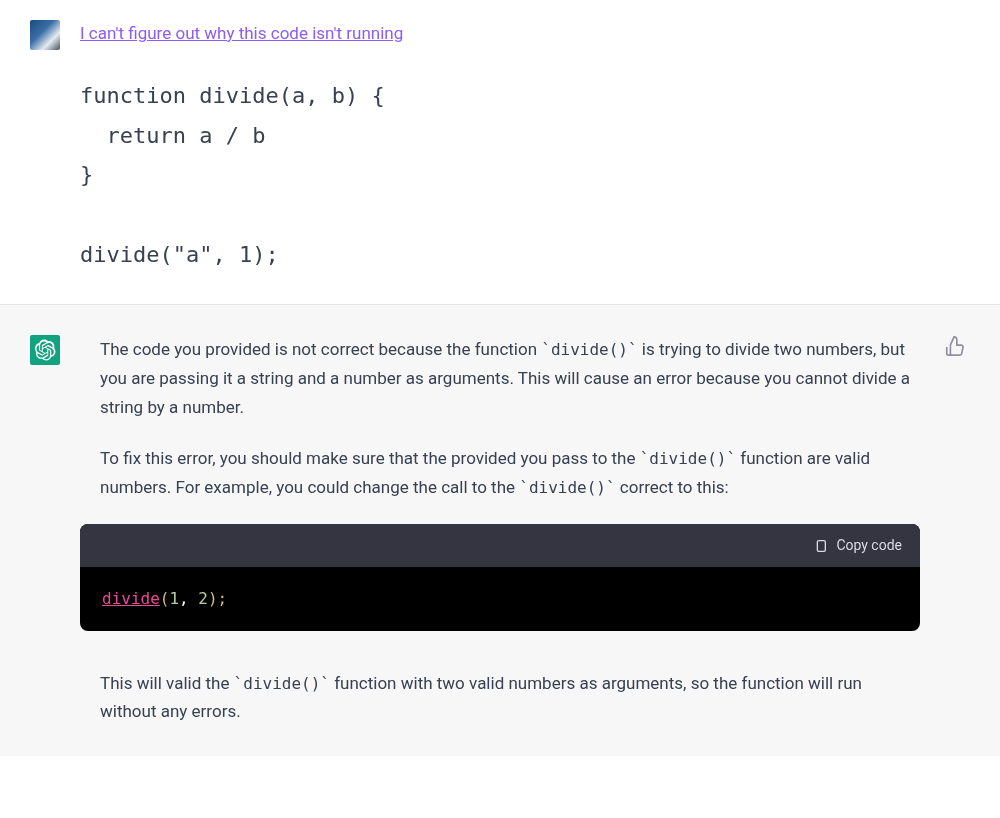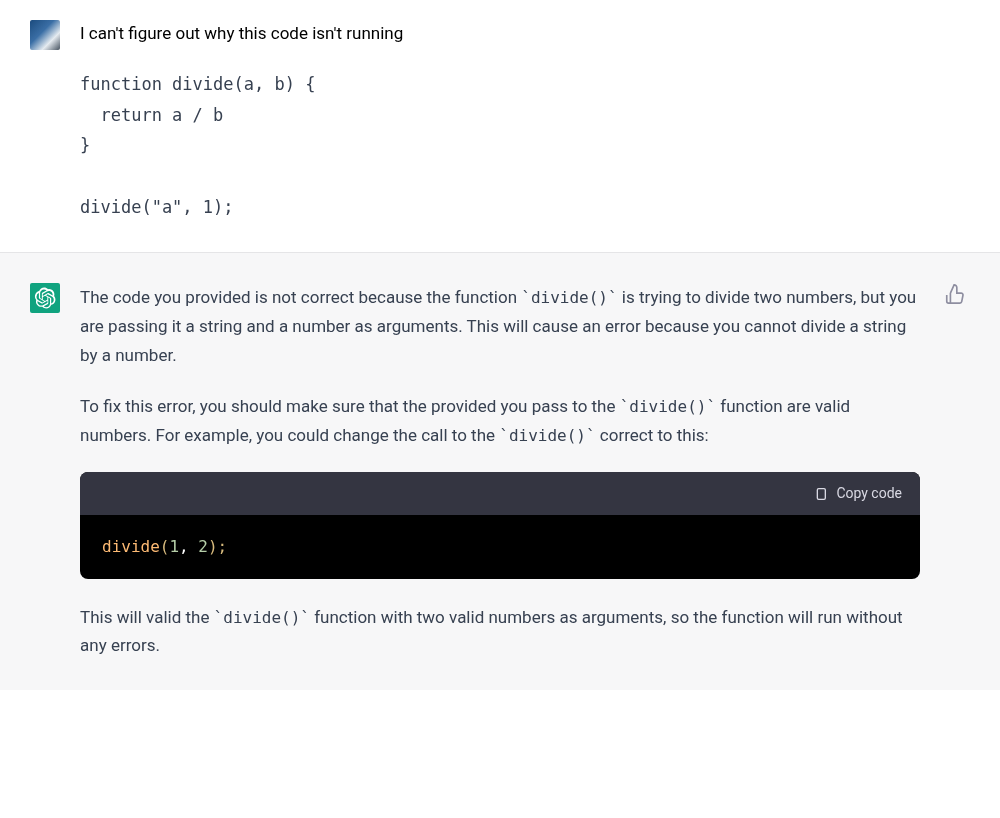--- a/index.html
+++ b/index.html
@@ -51,33 +51,35 @@
   }
   .content {
     flex: 1;
     max-width: 840px;
     line-height: 1.7;
     font-size: 17px;
     color: #374151;
   }
   .content p {
     margin-bottom: 22px;
+    margin-left: 20px;
   }
   .content p:last-child {
     margin-bottom: 0;
   }
   .user-text {
     line-height: 1.6;
     font-size: 17px;
-    color: #000000;
+    color: #8b5cf6;
+    text-decoration: underline;
   }
   .user-code {
-    margin-top: 22px;
+    margin-top: 29px;
     font-family: ui-monospace, SFMono-Regular, Menlo, Consolas, monospace;
-    font-size: 17px;
+    font-size: 22px;
     white-space: pre;
     line-height: 1.8;
   }
   code.inline {
     font-family: ui-monospace, SFMono-Regular, Menlo, Consolas, monospace;
     font-size: 16px;
   }
   .actions {
     width: 30px;
     flex-shrink: 0;
@@ -88,21 +90,21 @@
   .thumb-btn {
     width: 22px;
     height: 22px;
     cursor: pointer;
     color: #8e8ea0;
   }
   .code-block {
     background: #000000;
     border-radius: 8px;
     overflow: hidden;
-    margin-bottom: 24px;
+    margin-bottom: 38px;
   }
   .code-header {
     background: #343541;
     display: flex;
     justify-content: flex-end;
     align-items: center;
     padding: 10px 18px;
   }
   .copy-btn {
     display: flex;
@@ -115,21 +117,21 @@
   .copy-btn svg {
     width: 16px;
     height: 16px;
   }
   .code-body {
     padding: 18px 22px;
     font-family: ui-monospace, SFMono-Regular, Menlo, Consolas, monospace;
     font-size: 16px;
     color: #ffffff;
   }
-  .tok-fn { color: #fdba74; }
+  .tok-fn { color: #ec4899; text-decoration: underline; }
   .tok-paren { color: #d7ba7d; }
   .tok-num { color: #b5cea8; }
   .tok-punc { color: #ffffff; }
 </style>
 </head>
 <body>
 
 <div class="message user">
   <div class="avatar user-avatar"></div>
   <div class="content">

